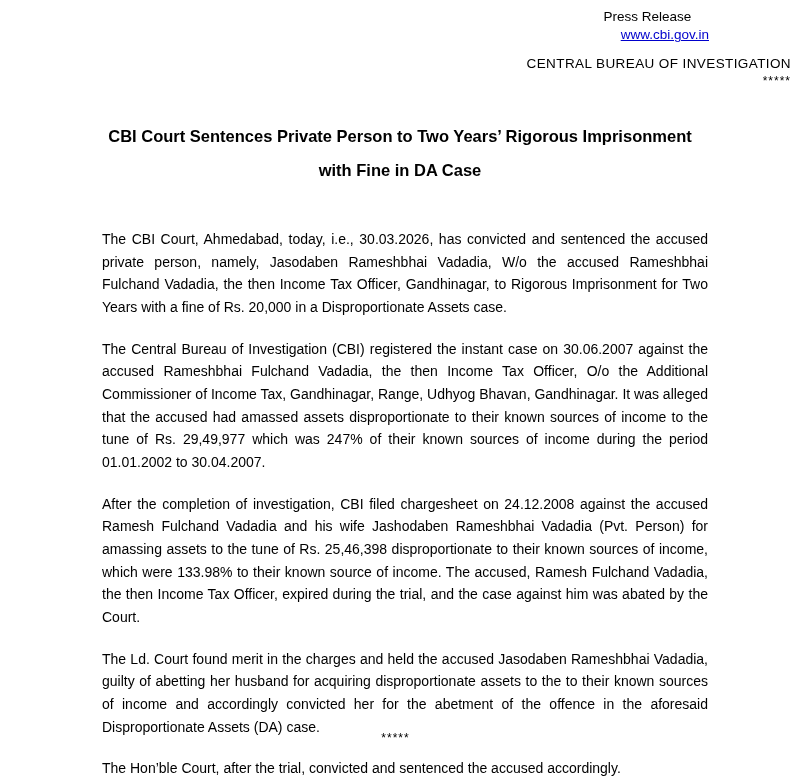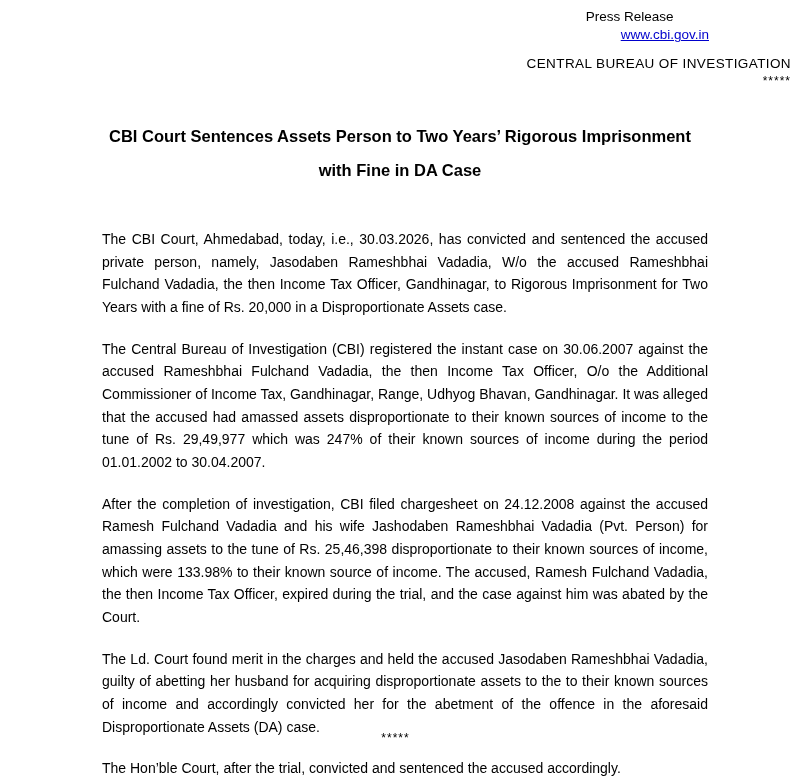--- a/index.html
+++ b/index.html
@@ -19,21 +19,21 @@
     position: relative;
     width: 791px;
     height: 778px;
     padding: 0;
     box-sizing: border-box;
   }
   .topright {
     position: absolute;
     top: 8px;
     right: 82px;
-    text-align: left;
+    text-align: center;
     font-size: 13.5px;
     line-height: 1.35;
   }
   .topright .label {
     display: block;
     color: #000;
   }
   .topright .url {
     display: block;
     color: #0000cc;
@@ -121,21 +121,21 @@
   <div class="topright">
     <span class="label">Press Release</span>
     <a class="url" href="#">www.cbi.gov.in</a>
   </div>
 
   <div class="org">
     <div>CENTRAL BUREAU OF INVESTIGATION</div>
     <div class="stars">*****</div>
   </div>
 
-  <div class="headline">CBI Court Sentences Assets Person to Two Years’ Rigorous Imprisonment with Fine in DA Case</div>
+  <div class="headline">CBI Court Sentences Private Person to Two Years’ Rigorous Imprisonment with Fine in DA Case</div>
 
 
   <div class="body-copy">
     <p>The CBI Court, Ahmedabad, today, i.e., 30.03.2026, has convicted and sentenced the accused private person, namely, Jasodaben Rameshbhai Vadadia, W/o the accused Rameshbhai Fulchand Vadadia, the then Income Tax Officer, Gandhinagar, to Rigorous Imprisonment for Two Years with a fine of Rs. 20,000 in a Disproportionate Assets case.</p>
     <p>The Central Bureau of Investigation (CBI) registered the instant case on 30.06.2007 against the accused Rameshbhai Fulchand Vadadia, the then Income Tax Officer, O/o the Additional Commissioner of Income Tax, Gandhinagar, Range, Udhyog Bhavan, Gandhinagar. It was alleged that the accused had amassed assets disproportionate to their known sources of income to the tune of Rs. 29,49,977 which was 247% of their known sources of income during the period 01.01.2002 to 30.04.2007.</p>
     <p>After the completion of investigation, CBI filed chargesheet on 24.12.2008 against the accused Ramesh Fulchand Vadadia and his wife  Jashodaben Rameshbhai Vadadia (Pvt. Person) for amassing assets to the tune of Rs. 25,46,398 disproportionate to their known sources of income, which were 133.98% to their known source of income. The accused, Ramesh Fulchand Vadadia, the then Income Tax Officer, expired during the trial, and the case against him was abated by the Court.</p>
     <p>The Ld. Court found merit in the charges and held the accused Jasodaben Rameshbhai Vadadia, guilty of abetting her husband for acquiring disproportionate assets to the to their known sources of income and accordingly convicted her for the abetment of the offence in the aforesaid Disproportionate Assets (DA) case.</p>
     <p>The Hon’ble Court, after the trial, convicted and sentenced the accused accordingly.</p>
   </div>
 

